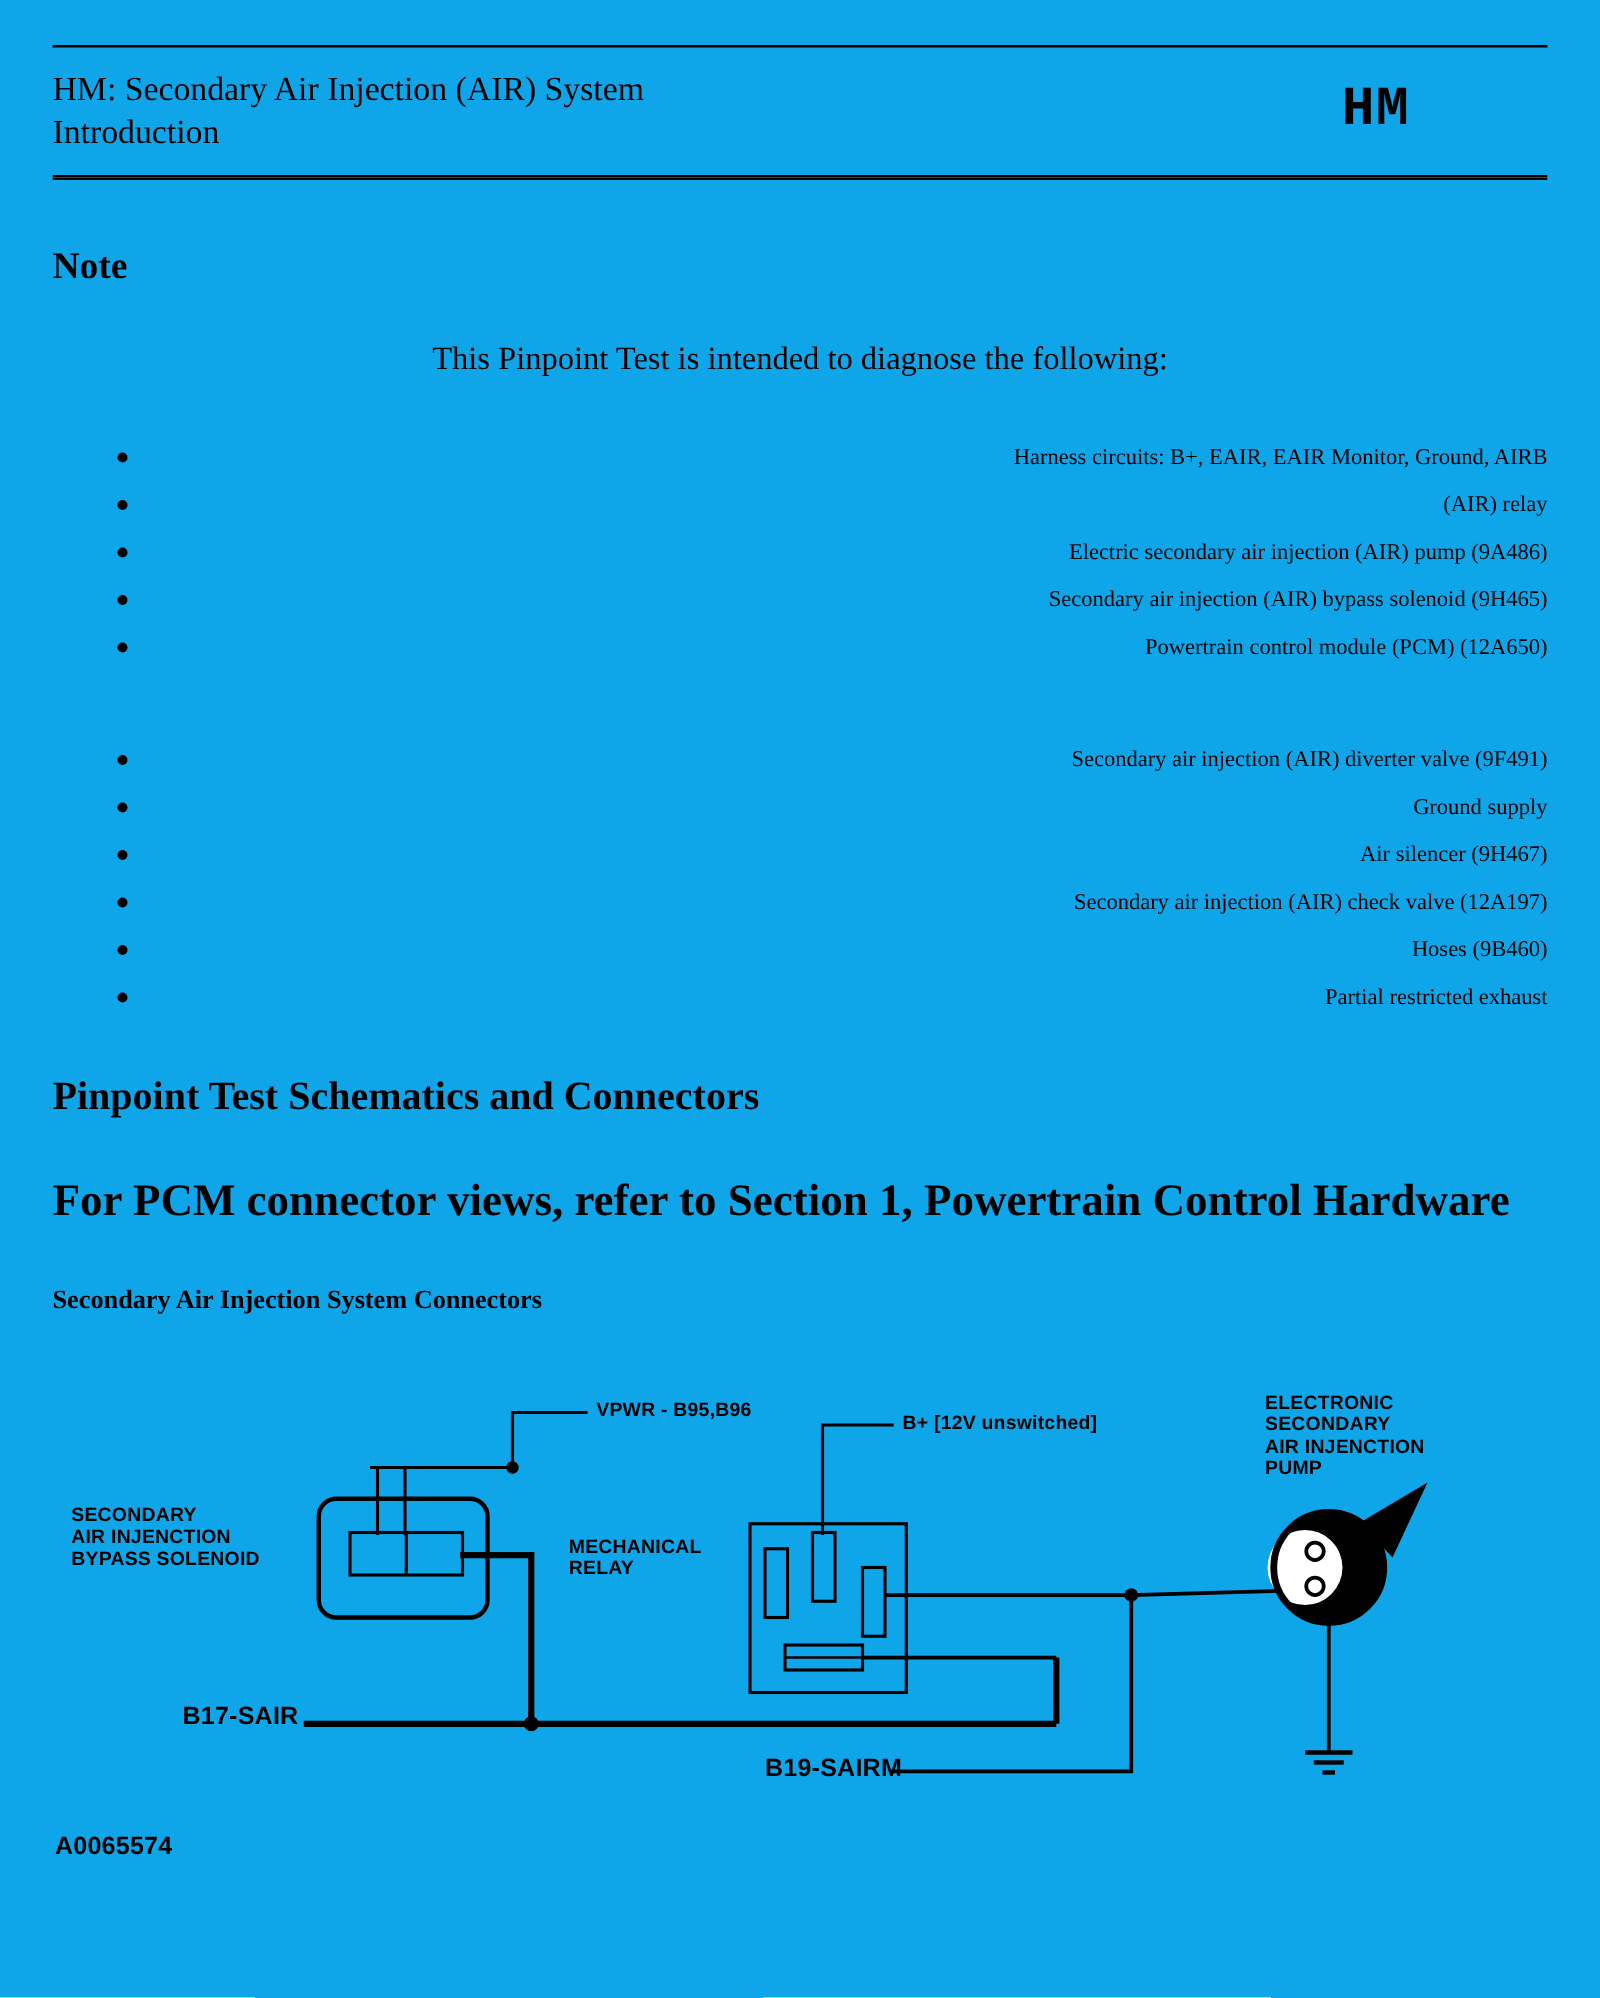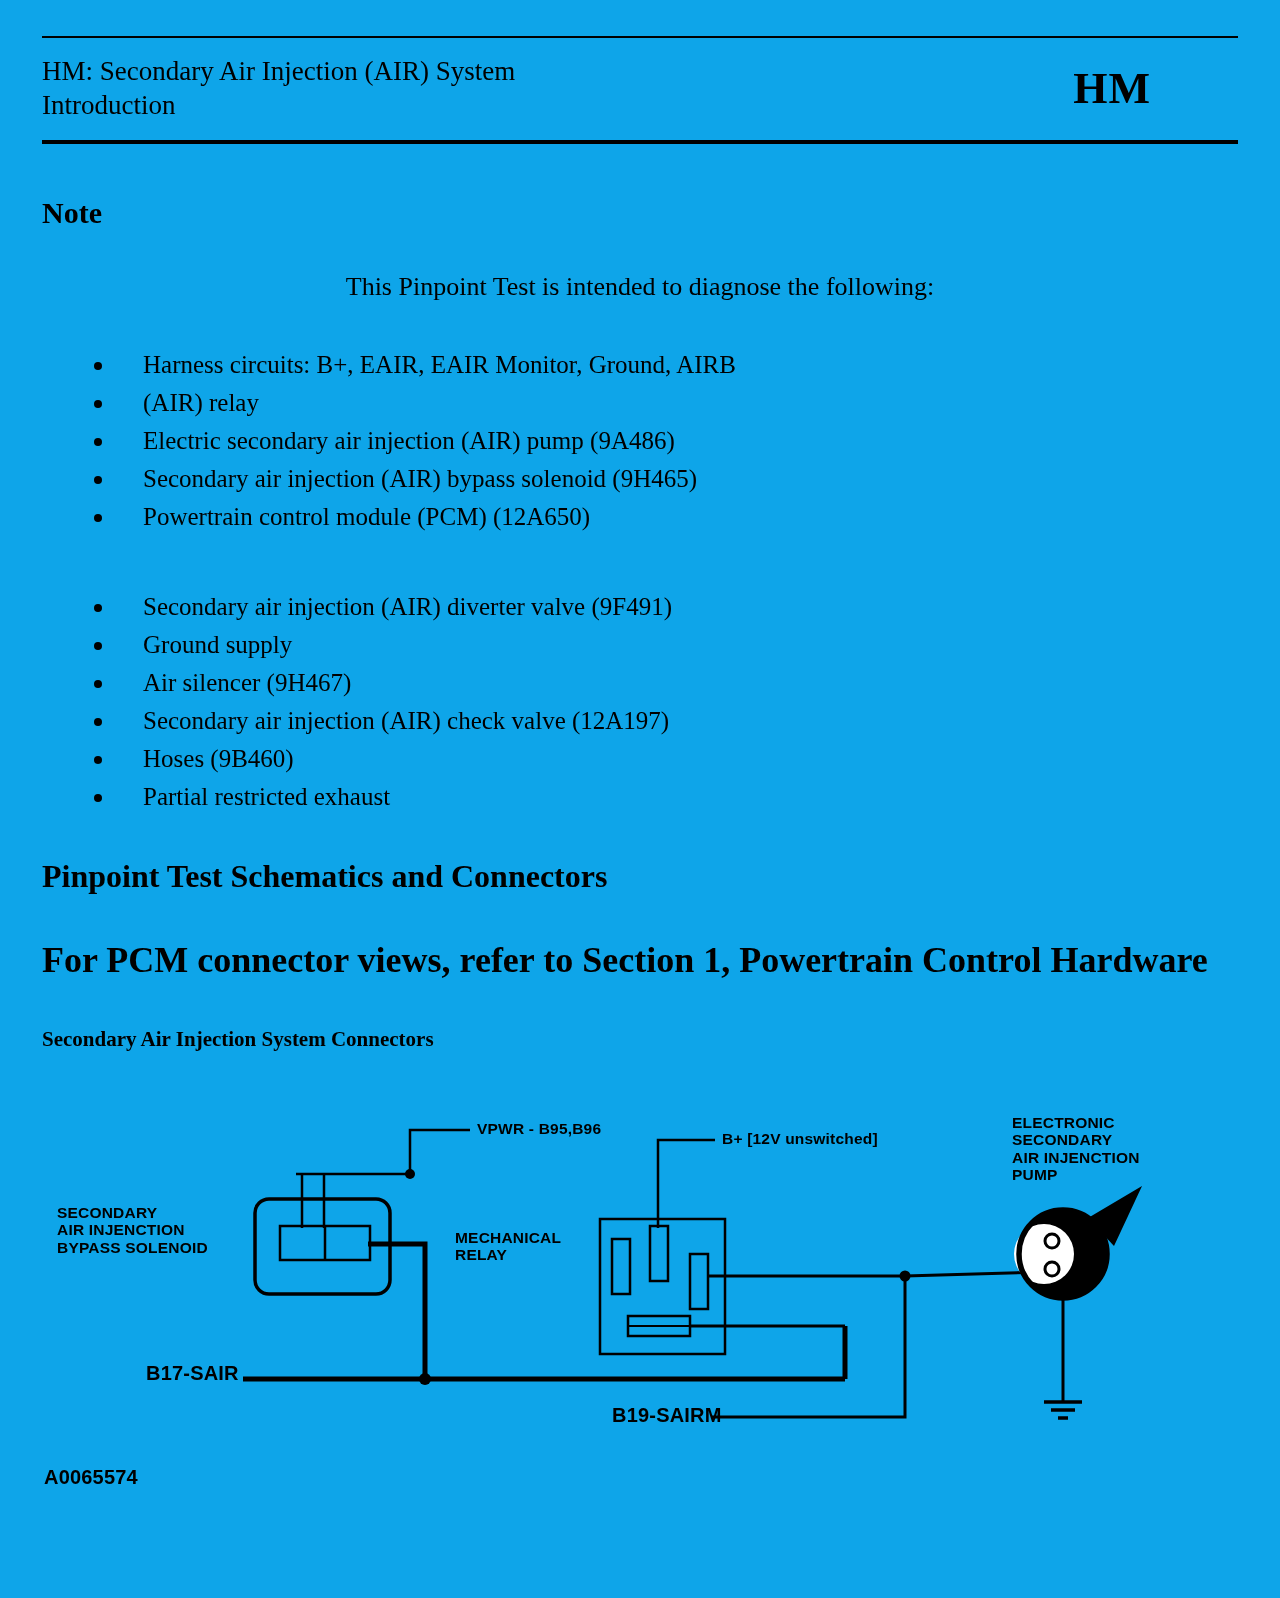--- a/index.html
+++ b/index.html
@@ -26,22 +26,23 @@
     justify-content: space-between;
     align-items: center;
   }
   .doc-title {
     font-size: 27px;
     line-height: 34px;
   }
   .section-code {
     font-size: 44px;
     font-weight: bold;
-    margin-right: 87px;
+    margin-right: 110px;
     letter-spacing: 1px;
+    font-family: Liberation Mono, monospace;
   }
   .rule-thick {
     margin-top: 18px;
     height: 3px;
     border-top: 2px solid #000;
     border-bottom: 2px solid #000;
     background: #fff;
   }
   
   .note-heading {
@@ -57,22 +58,23 @@
   ul.bullets {
     margin: 0;
     padding: 0;
     list-style: none;
   }
   ul.bullets.first  { margin-top: 44px; }
   ul.bullets.second { margin-top: 52px; }
   ul.bullets li {
     position: relative;
     padding-left: 101px;
-    font-size: 25px;
+    font-size: 18px;
     line-height: 38px;
+    text-align: right;
   }
   ul.bullets li::before {
     content: "";
     position: absolute;
     left: 52px;
     top: 16px;
     width: 8px;
     height: 8px;
     border-radius: 50%;
     background: #000;

